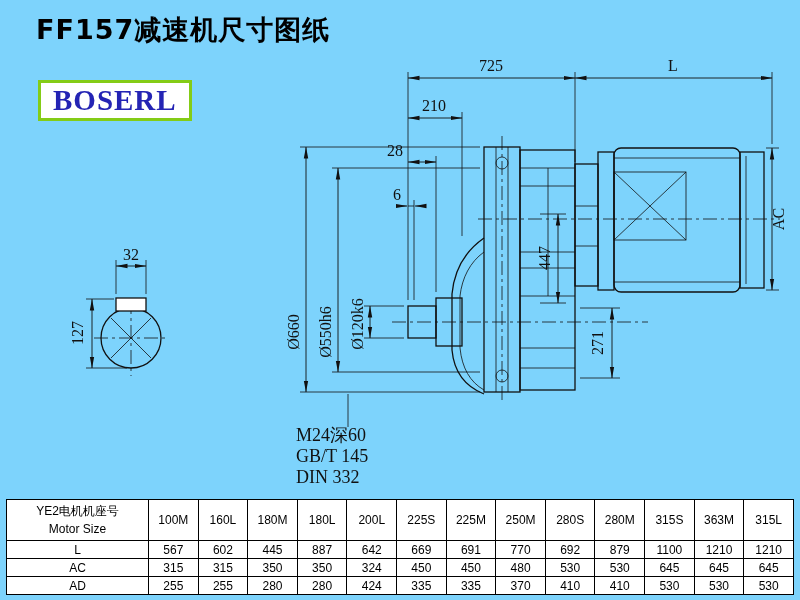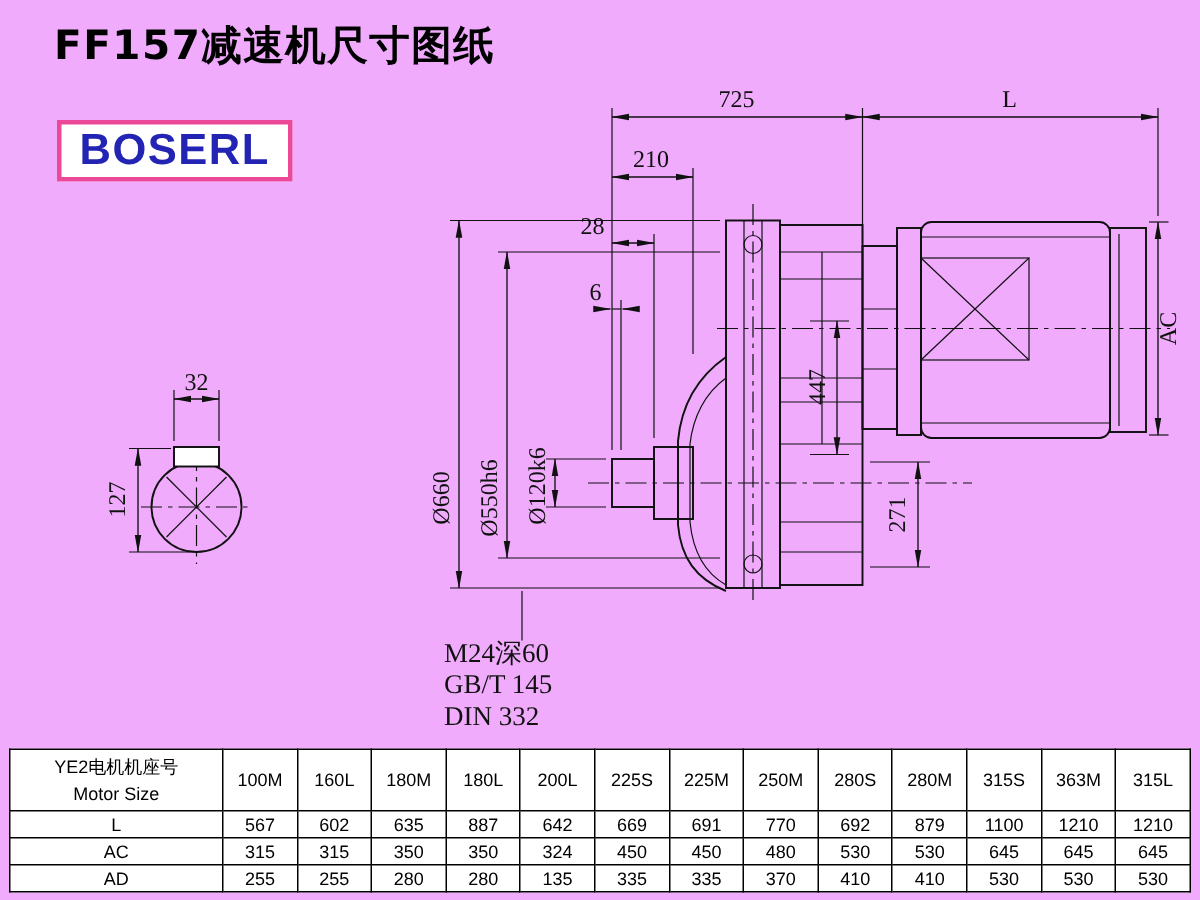--- a/index.html
+++ b/index.html
@@ -1,21 +1,21 @@
 <!DOCTYPE html>
 <html><head>
 <meta charset="utf-8">
 <style>
   html,body{margin:0;padding:0;background:#fff;}
-  .page{position:relative;width:800px;height:600px;background:#f0abfc;overflow:hidden;
+  .page{position:relative;width:800px;height:600px;background:#7dd3fc;overflow:hidden;
         font-family:"Liberation Sans", sans-serif;color:#000;}
   .title{position:absolute;left:36px;top:12px;font-size:27px;font-weight:bold;
          font-family:"DejaVu Sans", sans-serif;letter-spacing:1px;}
-  .logo{position:absolute;left:38px;top:80px;border:3px solid #ec4899;background:#fff;
-        padding:1px 12px;font-family:Liberation Sans, sans-serif;font-size:29px;
+  .logo{position:absolute;left:38px;top:80px;border:3px solid #84cc16;background:#fff;
+        padding:1px 12px;font-family:Liberation Serif, serif;font-size:29px;
         font-weight:bold;color:#2424b4;letter-spacing:1px;}
   svg.draw{position:absolute;left:0;top:0;}
   .s{fill:none;stroke:#111;stroke-width:1.3;}
   .sw{fill:#fff;stroke:#111;stroke-width:1.3;}
   .n{fill:none;stroke:#111;stroke-width:0.8;}
   .e{stroke:#111;stroke-width:0.8;}
   .d{stroke:#111;stroke-width:0.9;marker-start:url(#arr);marker-end:url(#arr);}
   .dE{stroke:#111;stroke-width:0.9;marker-end:url(#arr);}
   .cl{stroke:#111;stroke-width:0.8;stroke-dasharray:14 4 3 4;}
   text.t{font-family:"Liberation Serif","DejaVu Serif",serif;font-size:16px;fill:#111;}
@@ -189,21 +189,21 @@
         <td class="hd">280S</td>
         <td class="hd">280M</td>
         <td class="hd">315S</td>
         <td class="hd">363M</td>
         <td class="hd">315L</td>
       </tr>
       <tr>
         <td>L</td>
         <td>567</td>
         <td>602</td>
-        <td>635</td>
+        <td>445</td>
         <td>887</td>
         <td>642</td>
         <td>669</td>
         <td>691</td>
         <td>770</td>
         <td>692</td>
         <td>879</td>
         <td>1100</td>
         <td>1210</td>
         <td>1210</td>
@@ -223,21 +223,21 @@
         <td>645</td>
         <td>645</td>
         <td>645</td>
       </tr>
       <tr>
         <td>AD</td>
         <td>255</td>
         <td>255</td>
         <td>280</td>
         <td>280</td>
-        <td>135</td>
+        <td>424</td>
         <td>335</td>
         <td>335</td>
         <td>370</td>
         <td>410</td>
         <td>410</td>
         <td>530</td>
         <td>530</td>
         <td>530</td>
       </tr>
     </tbody>

